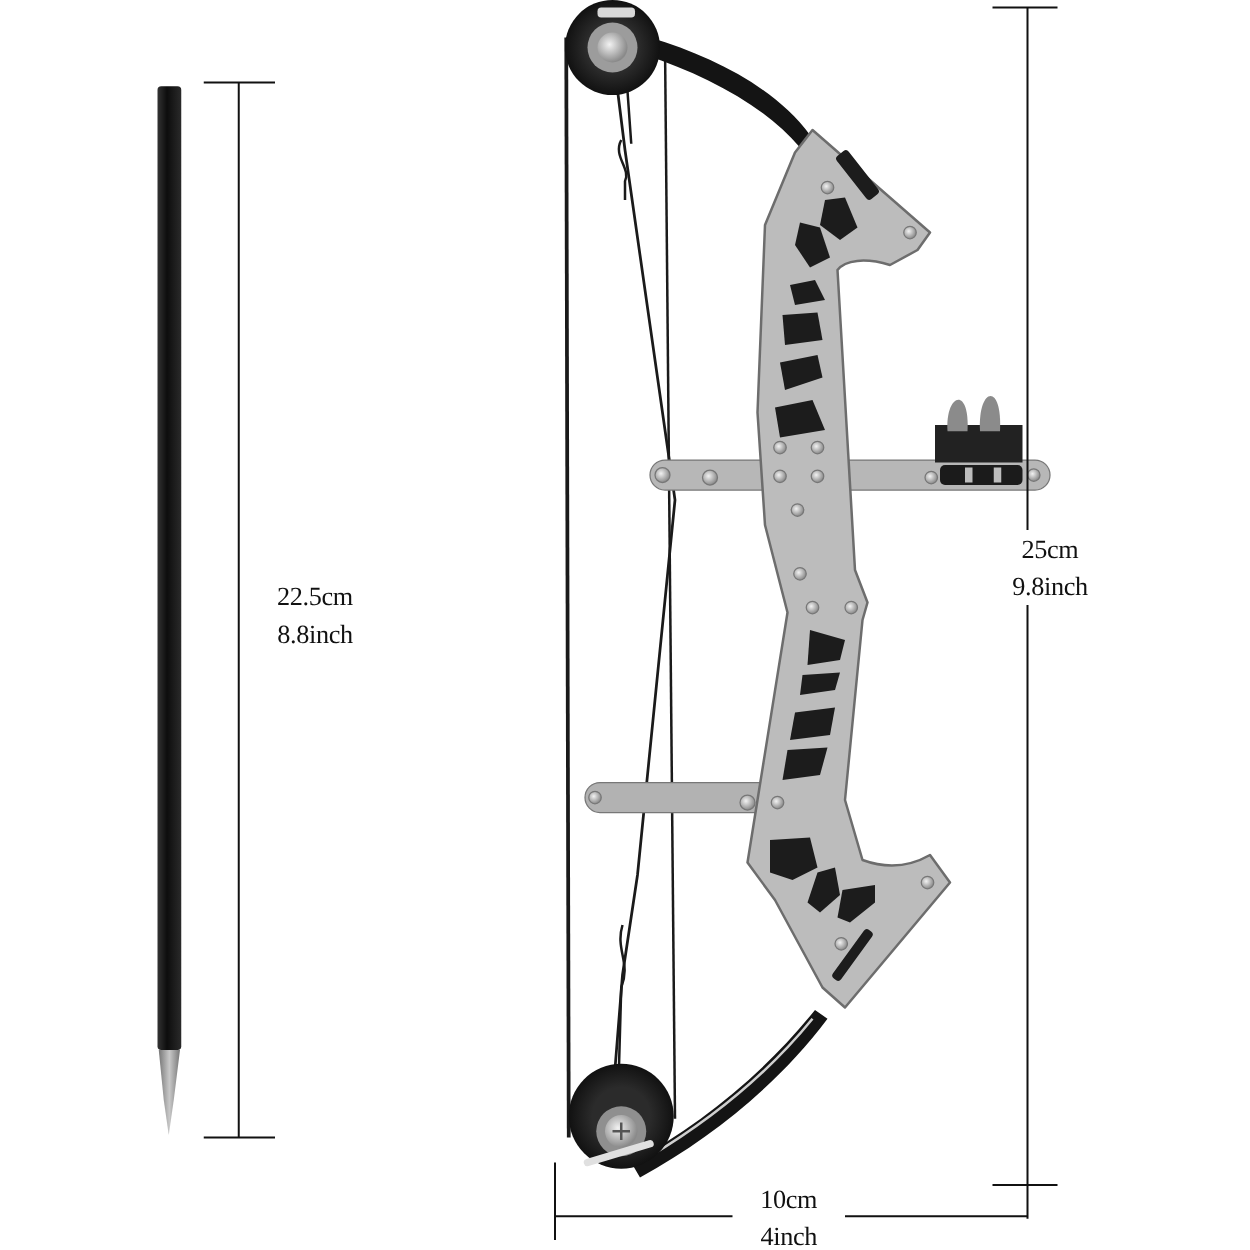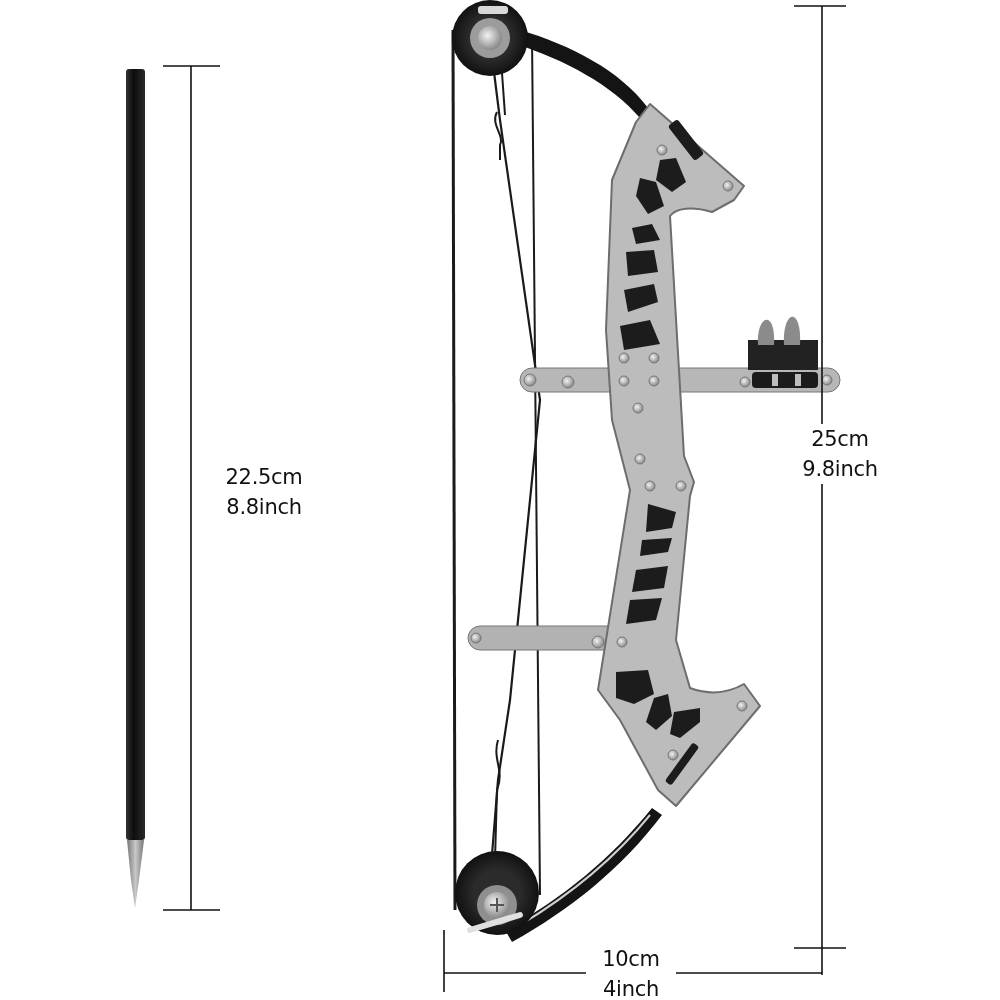--- a/index.html
+++ b/index.html
@@ -2,22 +2,22 @@
 <html><head>
 <meta charset="utf-8">
 <style>
   html, body { margin: 0; padding: 0; background: #ffffff; }
   body { width: 1000px; height: 1000px; position: relative; overflow: hidden;
          font-family: "DejaVu Sans", "Liberation Sans", sans-serif; }
   .stage { position: absolute; left: 0; top: 0; width: 1000px; height: 1000px; }
   .label { position: absolute; background: #ffffff; color: #111111;
            font-size: 21px; line-height: 30px; text-align: center;
            letter-spacing: -0.3px; }
-  .label span { display: block; }
-  #arrow-label { left: 216px; top: 462px; width: 96px; text-align: center; }
+  .label span { display: block; font-family: Liberation Serif, serif; }
+  #arrow-label { left: 204px; top: 462px; width: 96px; text-align: center; }
   #height-label { left: 788px; top: 424px; width: 104px; }
   #width-label { left: 586px; top: 944px; width: 90px; background: #fff; }
 </style>
 </head>
 <body>
 
 <div class="stage">
 <svg width="1000" height="1000" viewBox="0 0 1000 1000" xmlns="http://www.w3.org/2000/svg">
   <defs>
     <linearGradient id="shaftGrad" x1="0" x2="1">

